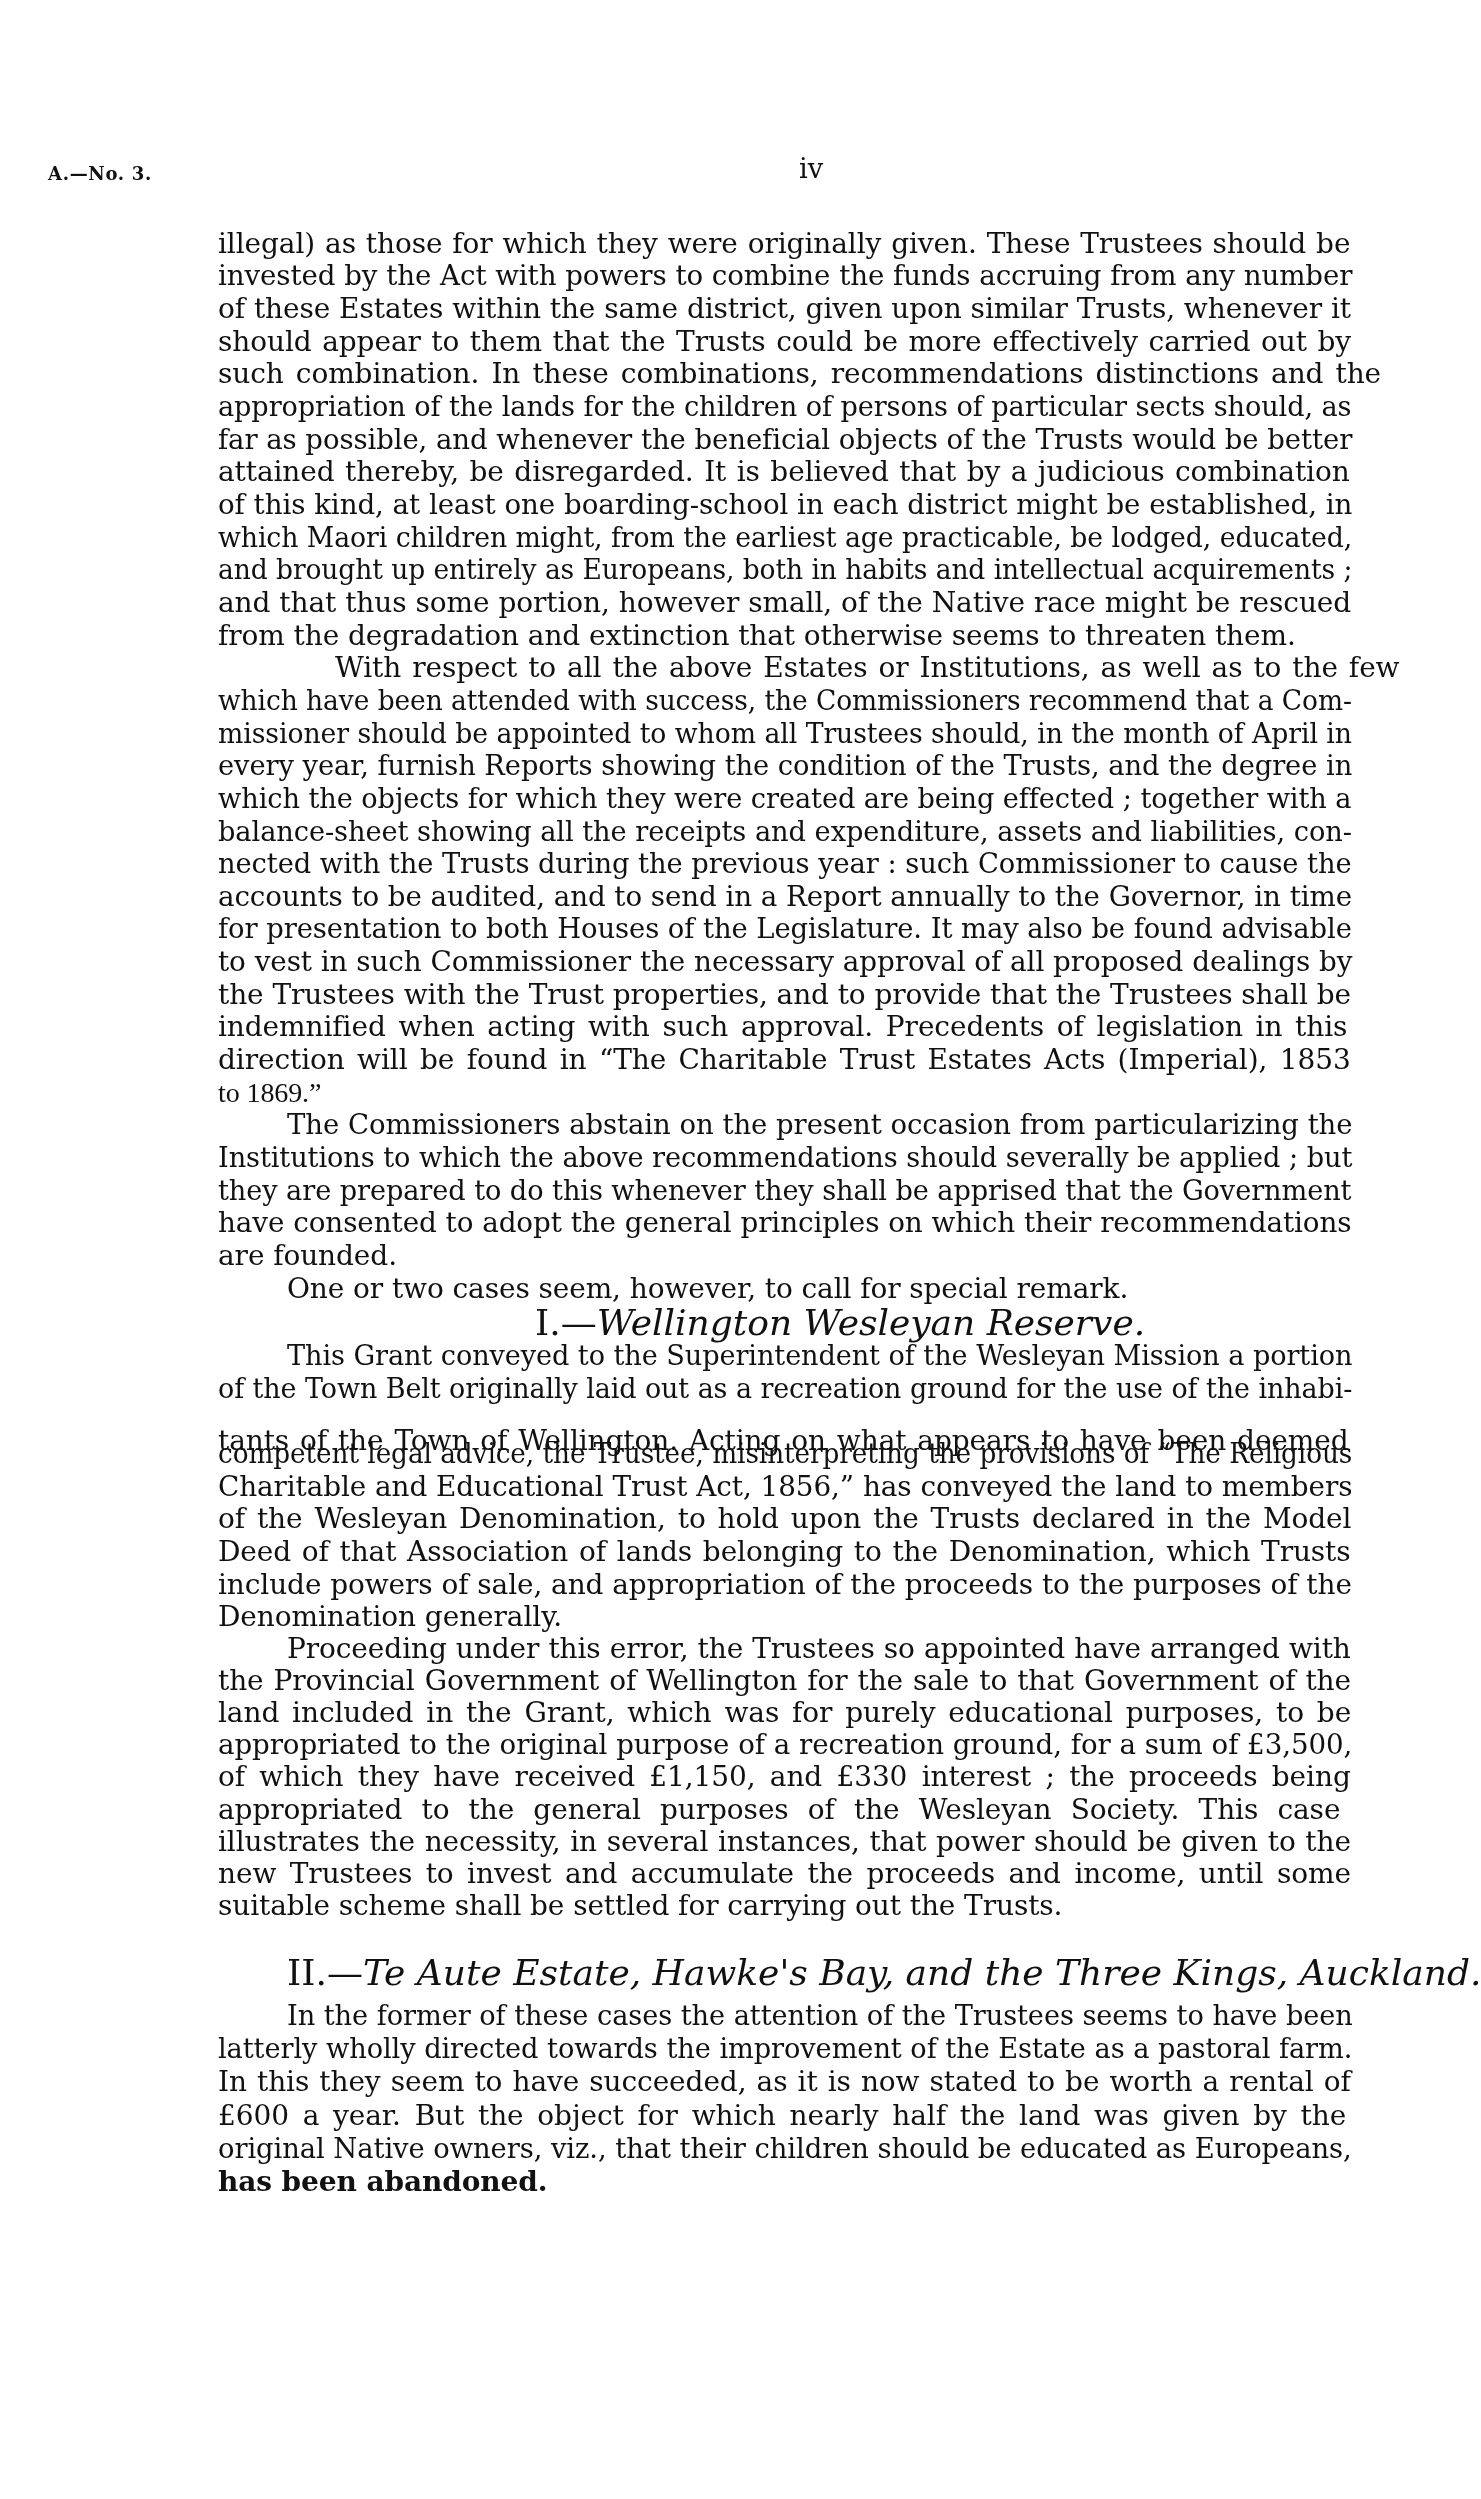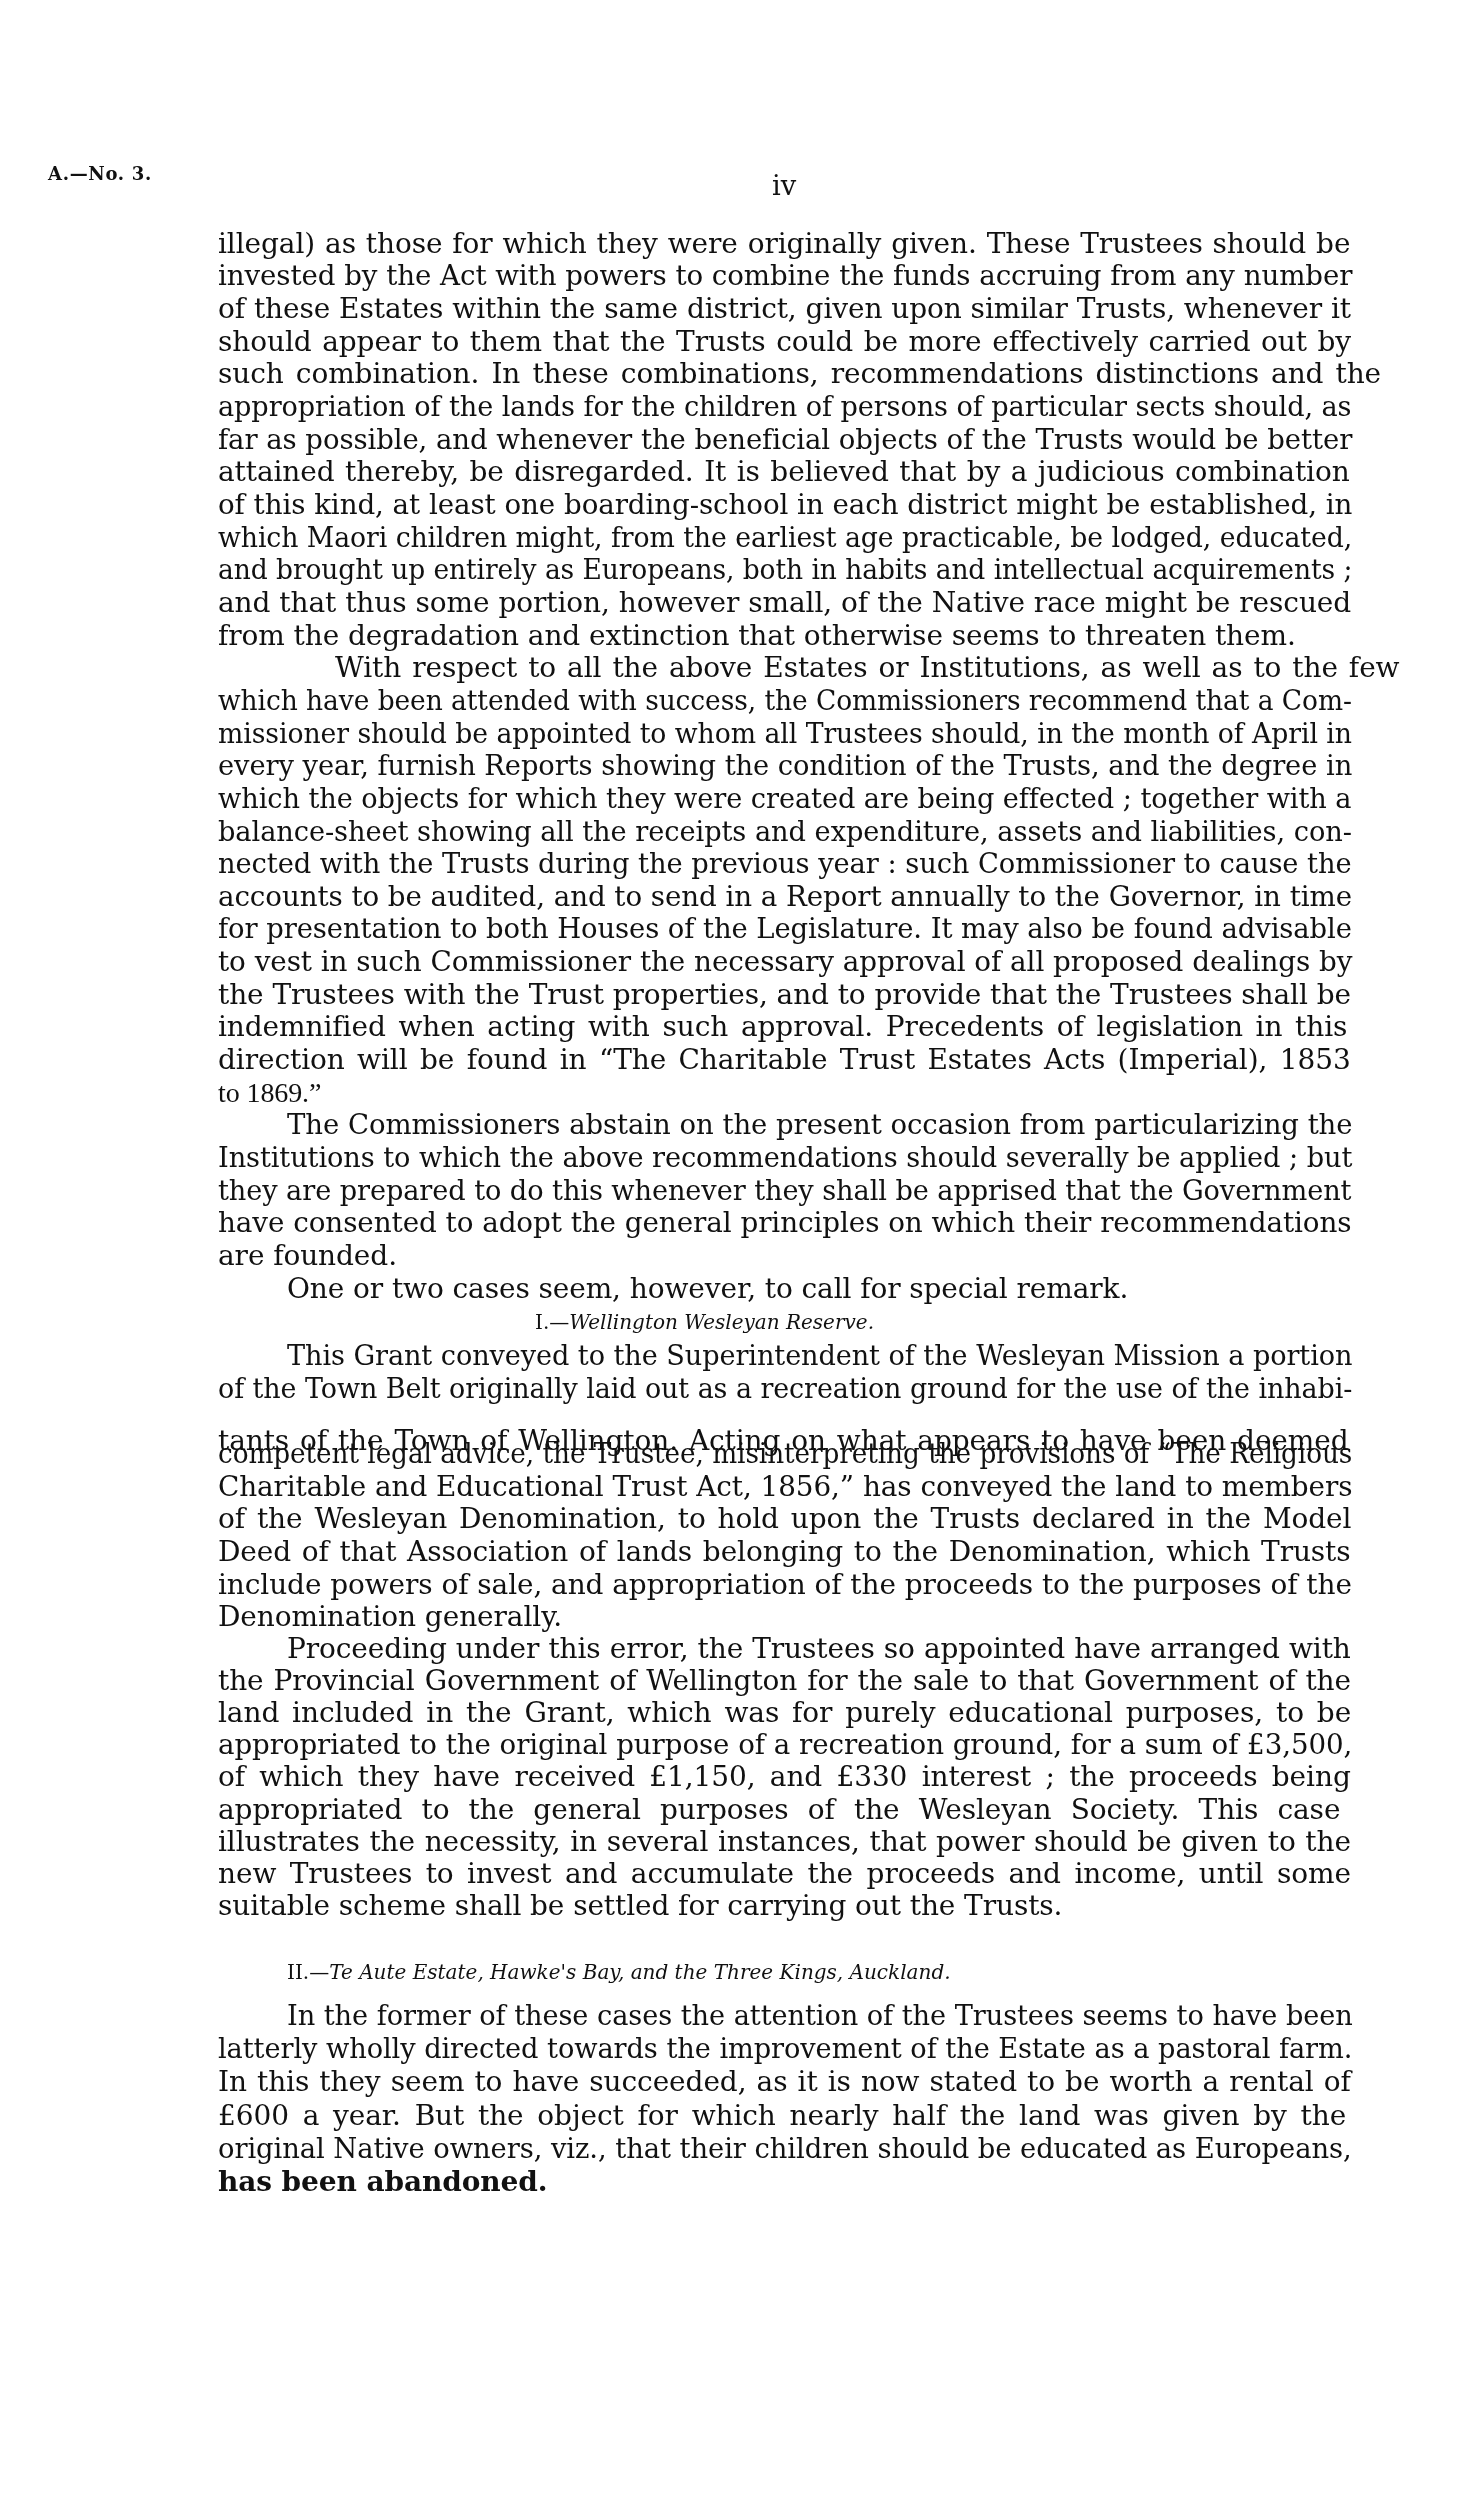--- a/index.html
+++ b/index.html
@@ -4,35 +4,35 @@
 <style>
   html, body { margin: 0; padding: 0; background: #ffffff; }
   body { width: 1481px; height: 2500px; position: relative; overflow: hidden; }
   .page { position: absolute; left: 0; top: 0; width: 1481px; height: 2500px; background: #fff; color: #111; }
   .hdr-left {
     position: absolute; left: 48px; top: 159px;
     font-family: "DejaVu Serif", serif; font-weight: bold; font-size: 18px;
     line-height: 29px; letter-spacing: 0.7px; white-space: nowrap;
   }
   .hdr-page {
-    position: absolute; left: 772px; width: 78px; top: 171px; 
+    position: absolute; left: 772px; width: 78px; top: 154px; text-align: center;
     font-family: "DejaVu Serif", serif; font-size: 27.4px; line-height: 30px;
   }
   .body { position: absolute; left: 218px; top: 0; width: 1134px; }
   .ln {
     position: absolute; left: 0; width: 1134px; height: 33px;
     font-family: "DejaVu Serif", serif; font-size: 28px; line-height: 33px;
     white-space: nowrap; overflow: visible;
     text-align: justify; text-align-last: justify;
     letter-spacing: -0.1px; word-spacing: 0px;
   }
   .ln.last { text-align: left; text-align-last: left; }
   .ln.ind { left: 69px; width: 1065px; }
   .heading {
-    position: absolute; font-family: "DejaVu Serif", serif; font-size: 20px; line-height: 33px; white-space: nowrap;
+    position: absolute; font-family: "DejaVu Serif", serif; font-size: 36px; line-height: 33px; white-space: nowrap;
   }
   .heading .it { font-style: italic; }
   .bold { font-weight: bold; }
 </style>
 </head>
 <body>
 
 <div class="page">
   <div class="hdr-left">A.—No. 3.</div>
   <div class="hdr-page">iv</div>

